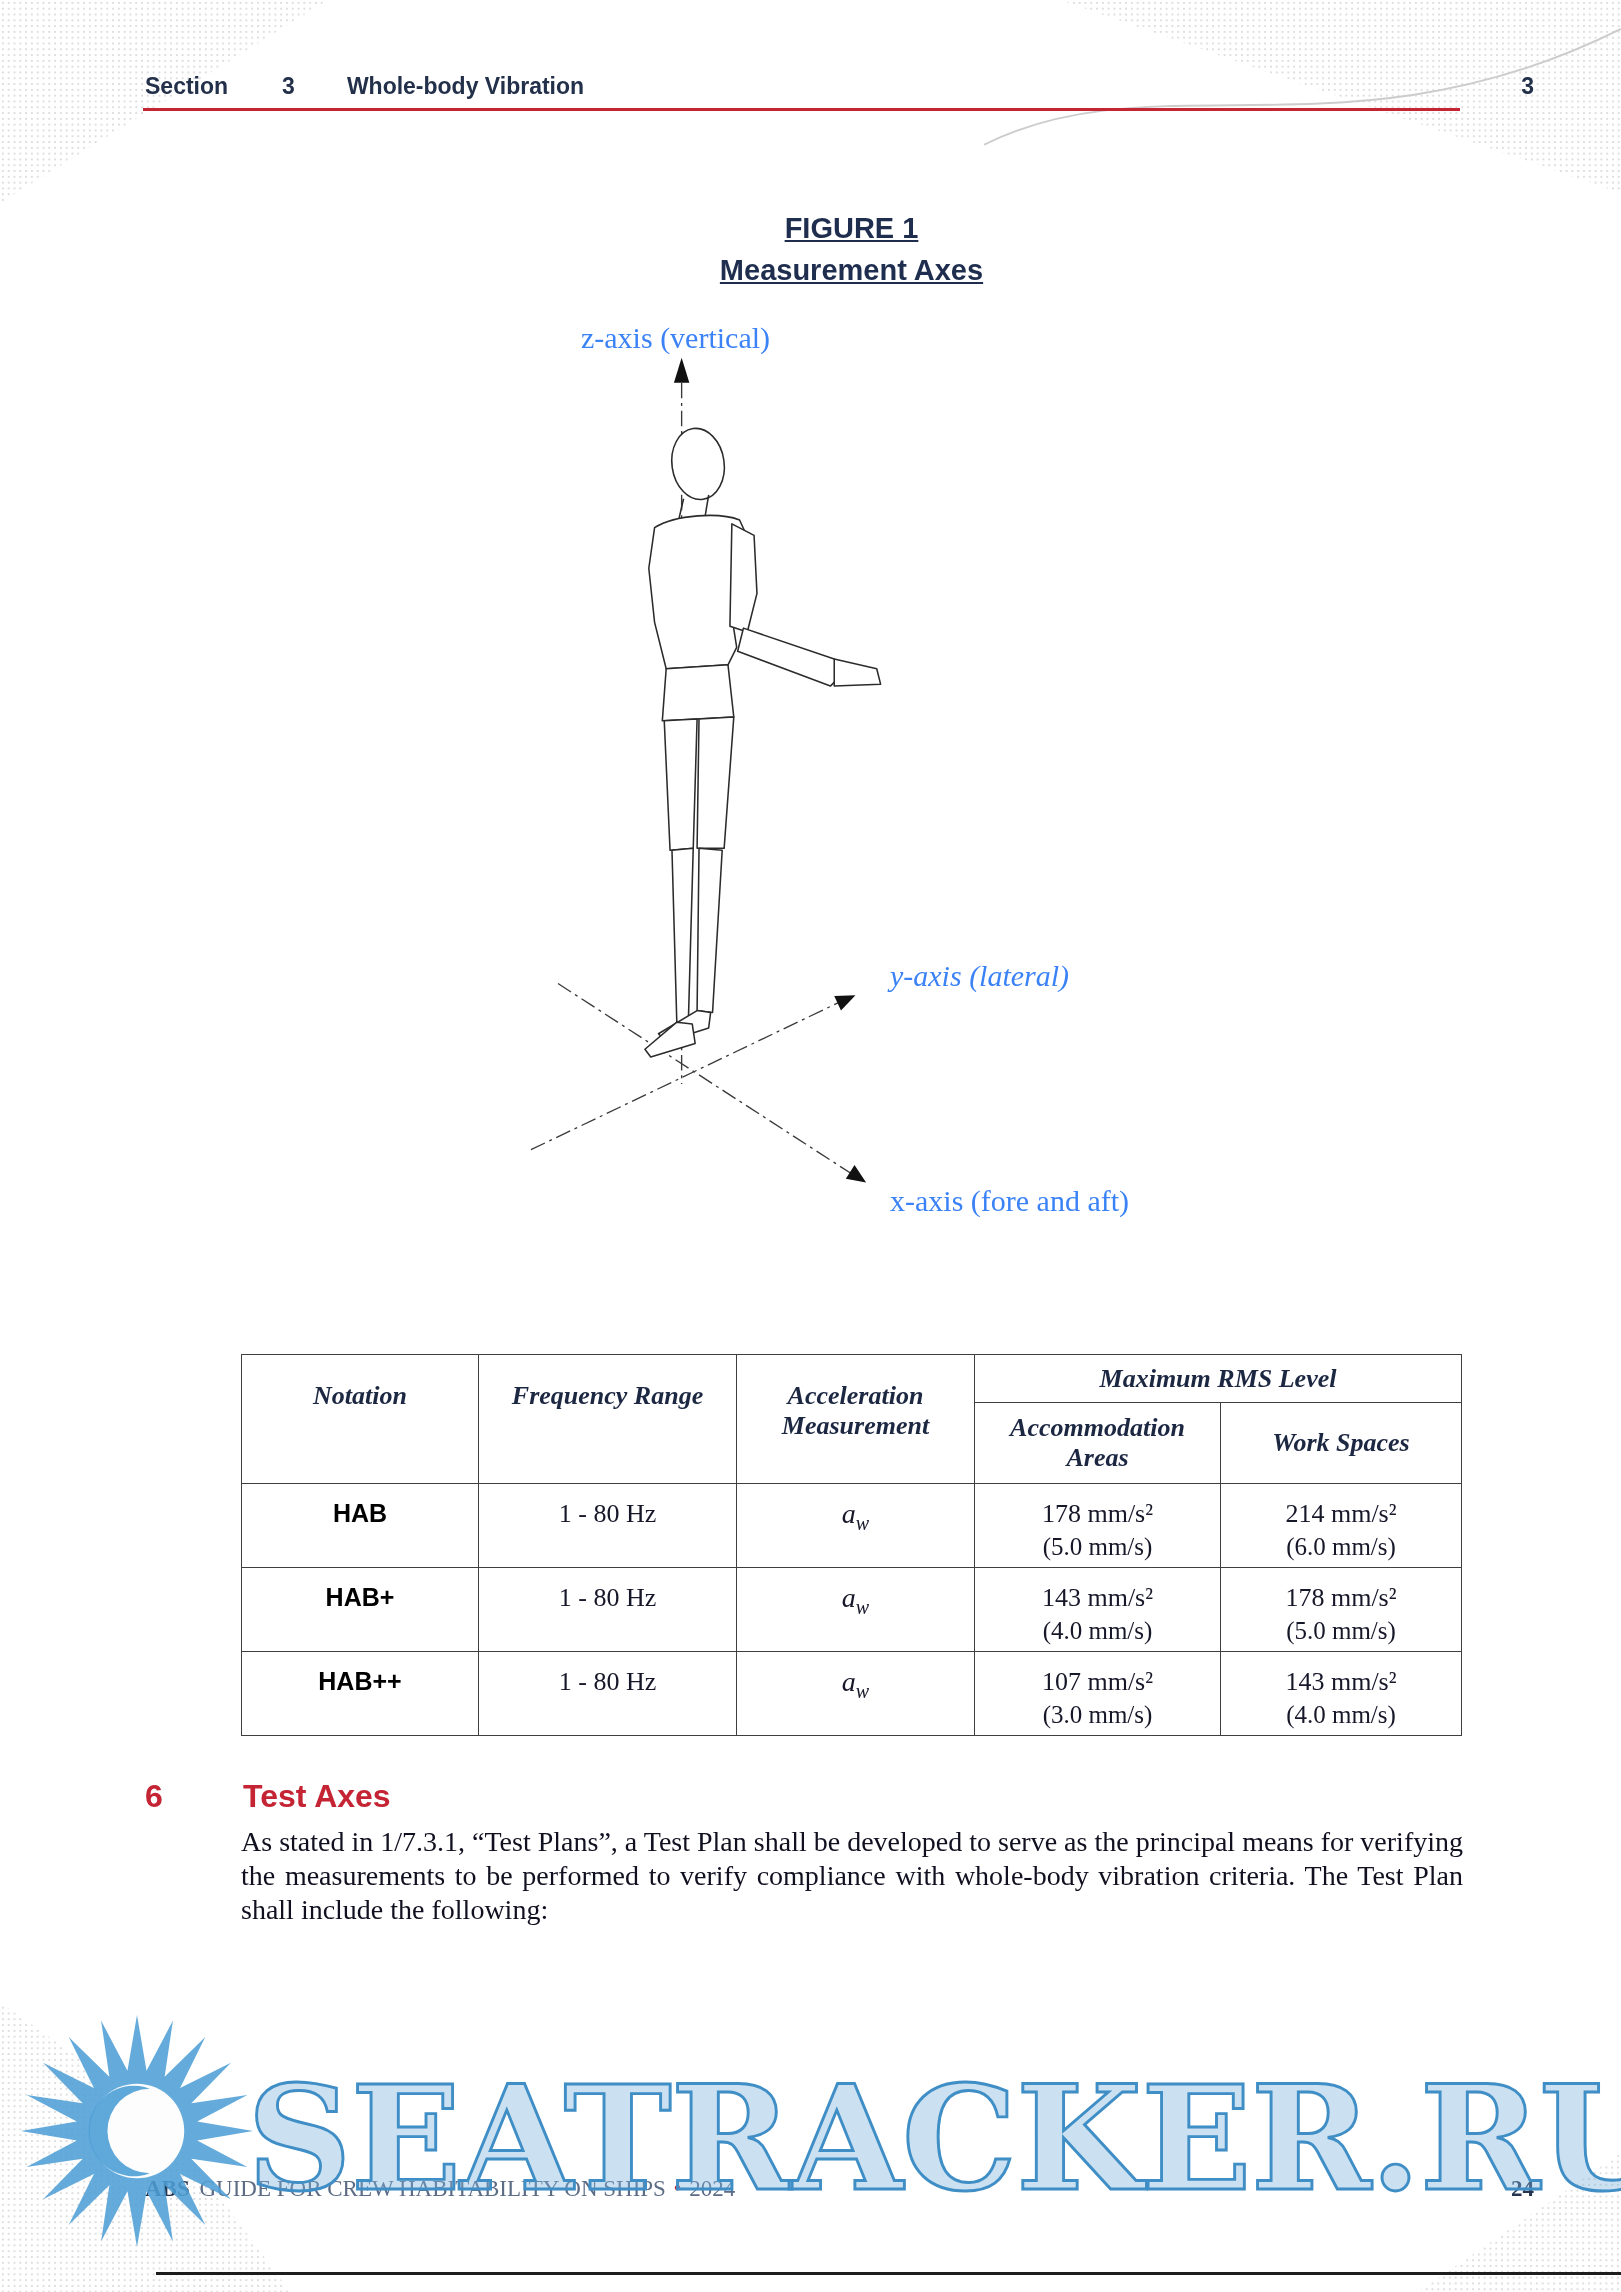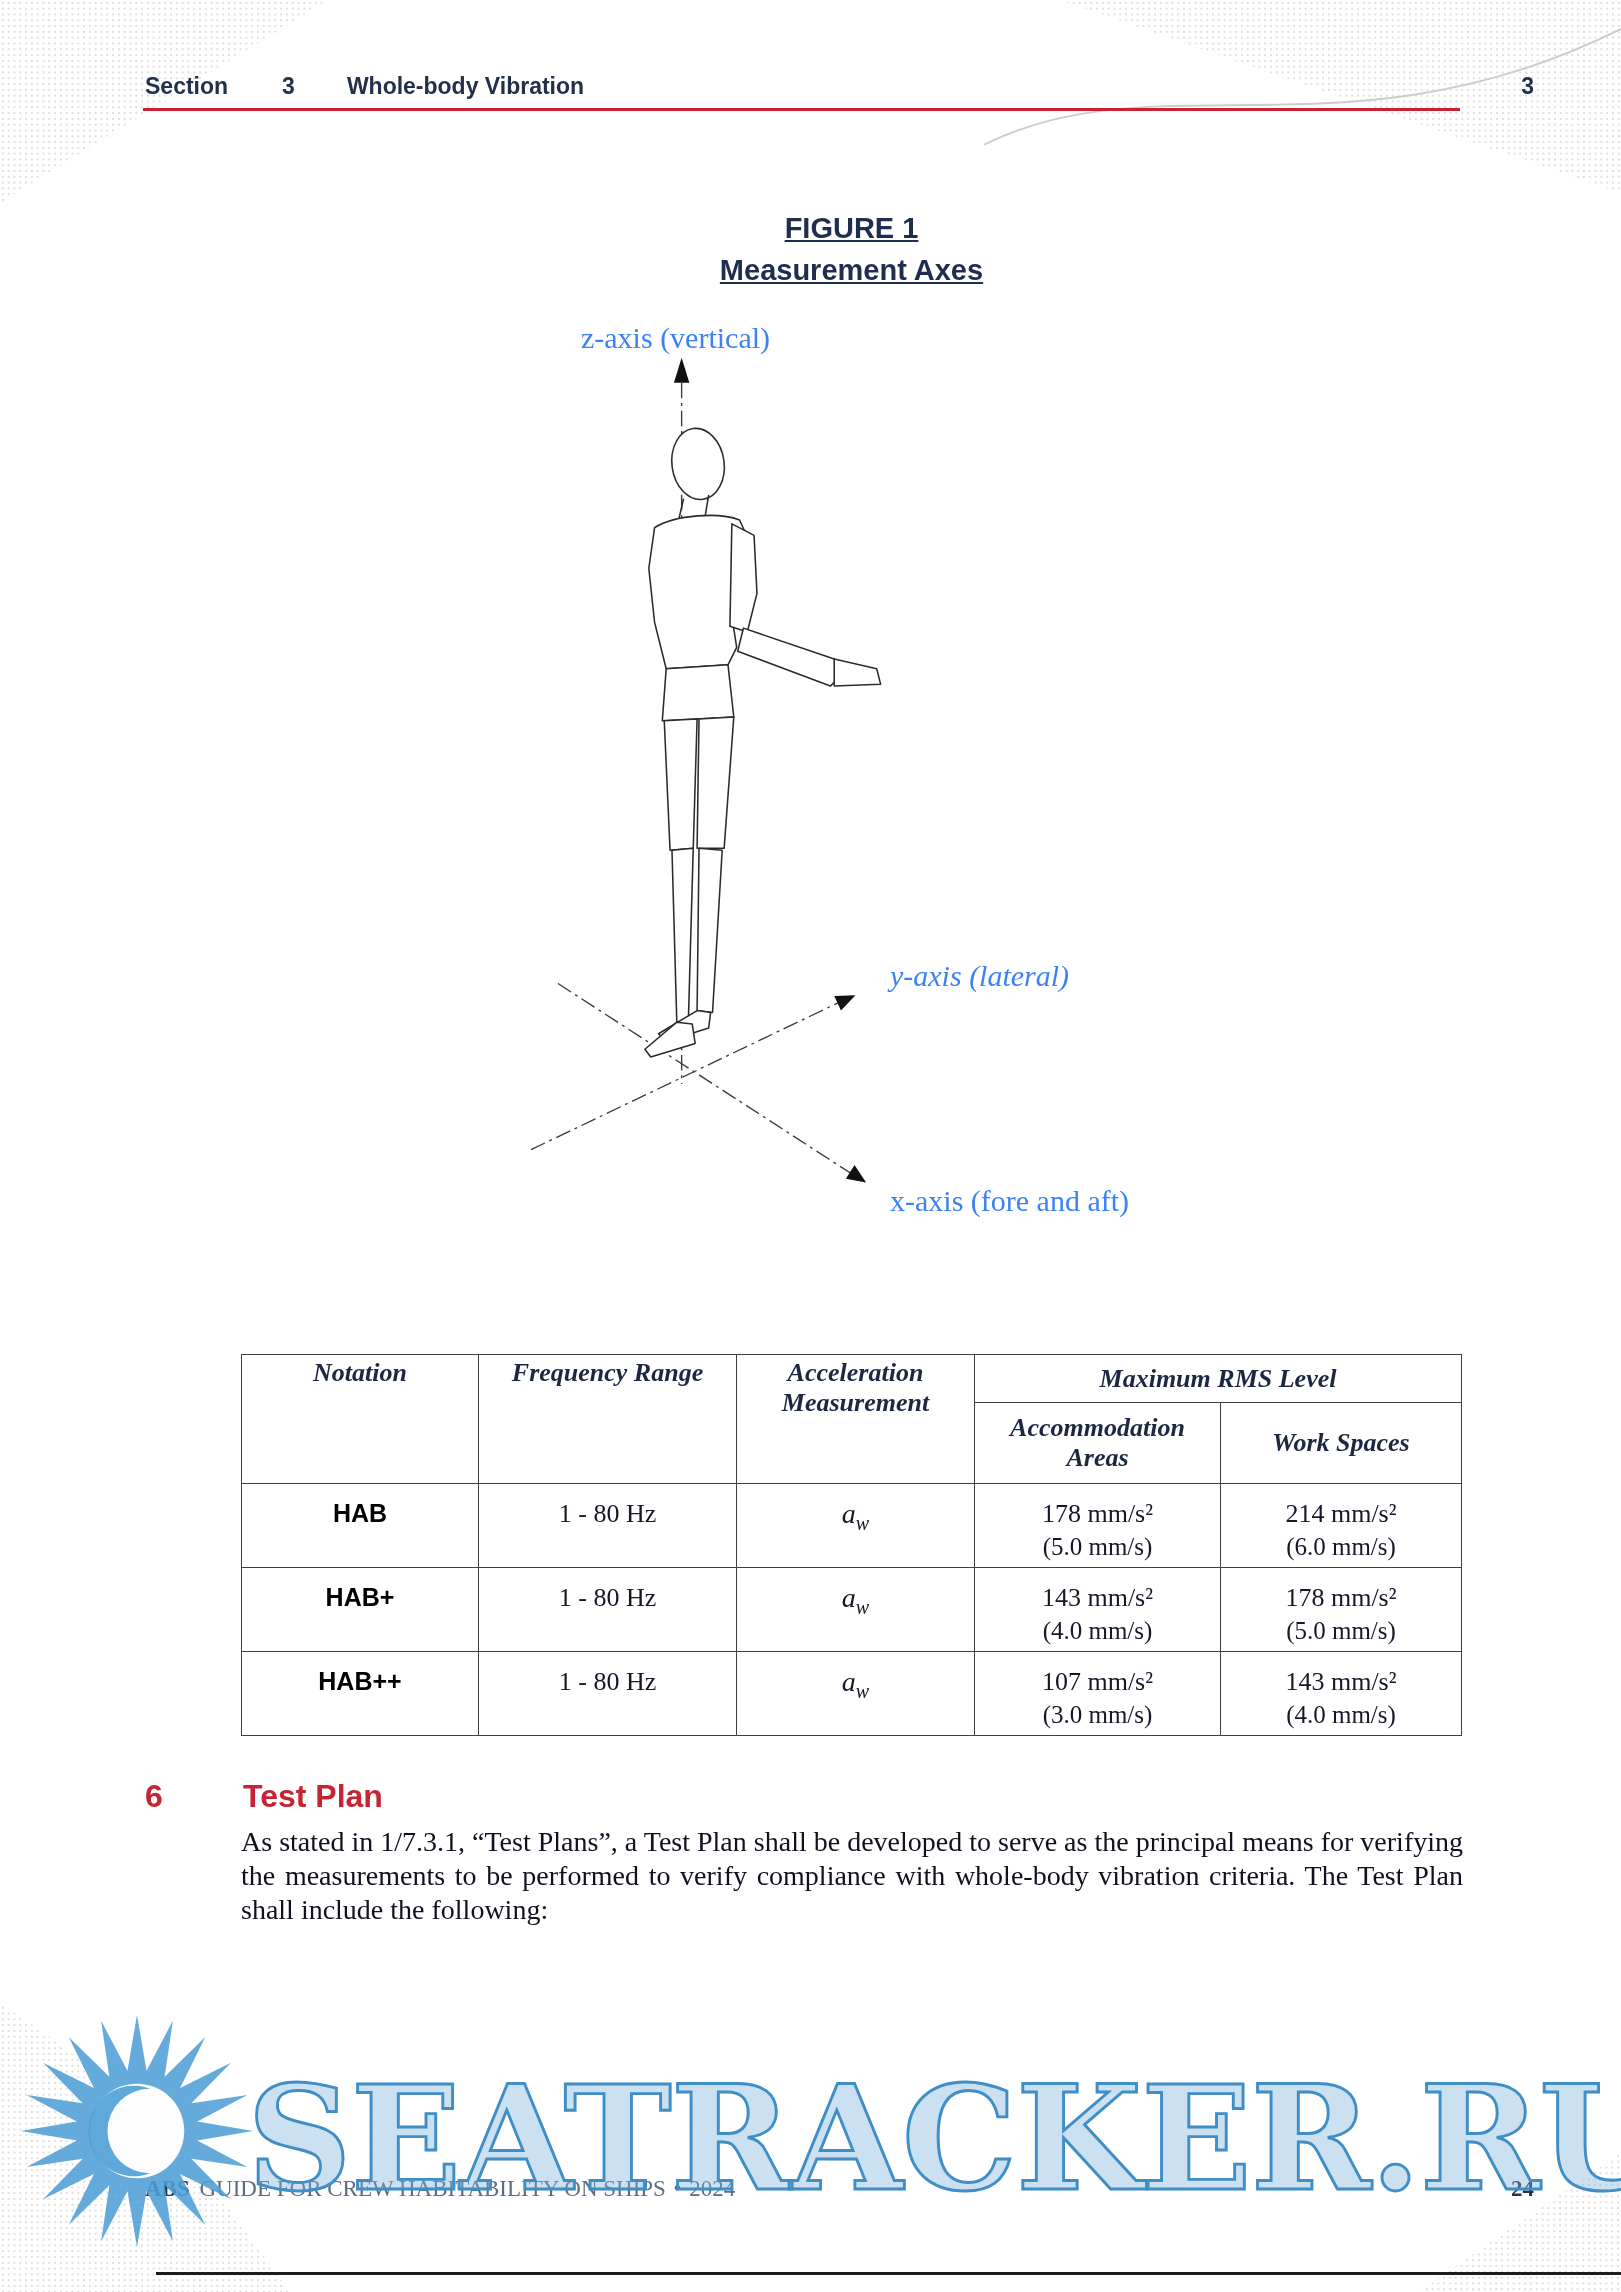--- a/index.html
+++ b/index.html
@@ -50,21 +50,21 @@
   
   .accel-table { position:absolute; left:241px; top:1354px; width:1219px;
     border-collapse:collapse; table-layout:fixed; }
   .accel-table th, .accel-table td { border:1.4px solid #3f3f3f; }
   .accel-table th {
     font-family:"Liberation Serif", serif; font-style:italic; font-weight:bold;
     font-size:26px; color:#1c2742; text-align:center; padding:0 9.7px;
   }
   .accel-table thead tr.hrow1 { height:48px; }
   .accel-table thead tr.hrow2 { height:81px; }
-  .accel-table th.span2 { vertical-align:top; padding-top:3px; }
+  .accel-table th.span2 { vertical-align:top; padding-top:26px; }
   .accel-table tbody tr { height:84px; }
   .accel-table td { text-align:center; vertical-align:top; padding-top:12.6px;
     font-size:26px; color:#17172a; line-height:33px; }
   .accel-table td.notation { font-family:"Liberation Sans", sans-serif;
     font-weight:bold; font-size:25px; color:#000000; }
   .accel-symbol { font-style:italic; font-size:28px; }
   .accel-symbol sub { font-size:20px; font-style:italic; }
   .cell-alt { font-size:25px; }
 
   
@@ -211,21 +211,21 @@
           </td>
         <td>
             <div>143 mm/s²</div>
             <div class="cell-alt">(4.0 mm/s)</div>
           </td>
       </tr>
     </tbody>
   </table>
 
   <div class="sec-num">6</div>
-  <div class="sec-title">Test Plan</div>
+  <div class="sec-title">Test Axes</div>
   <div class="body-par">As stated in 1/7.3.1, “Test Plans”, a Test Plan shall be developed to serve as the principal means for verifying the measurements to be performed to verify compliance with whole-body vibration criteria. The Test Plan shall include the following:</div>
 
   <div class="footer">
     <div>
       <span class="brand">ABS</span><span>GUIDE FOR CREW HABITABILITY ON SHIPS</span><span class="sep">•</span><span>2024</span>
     </div>
     <div class="pagenum">24</div>
   </div>
 
   <svg class="sun-logo" width="246" height="246" viewBox="0 0 250 250">

